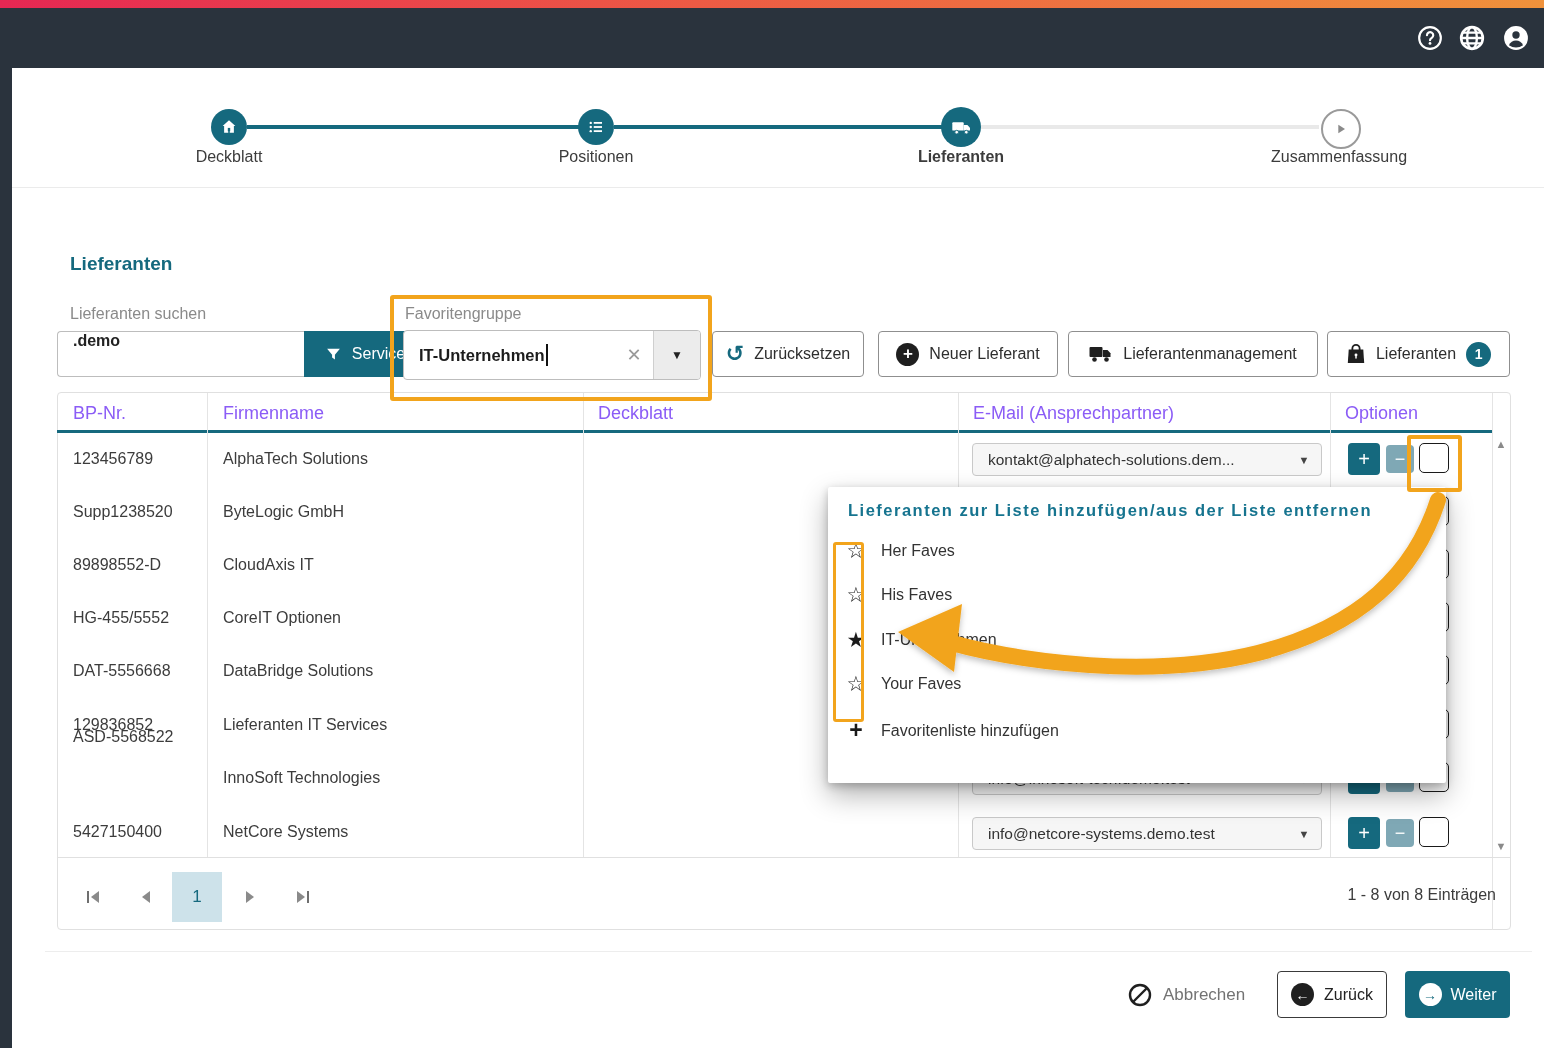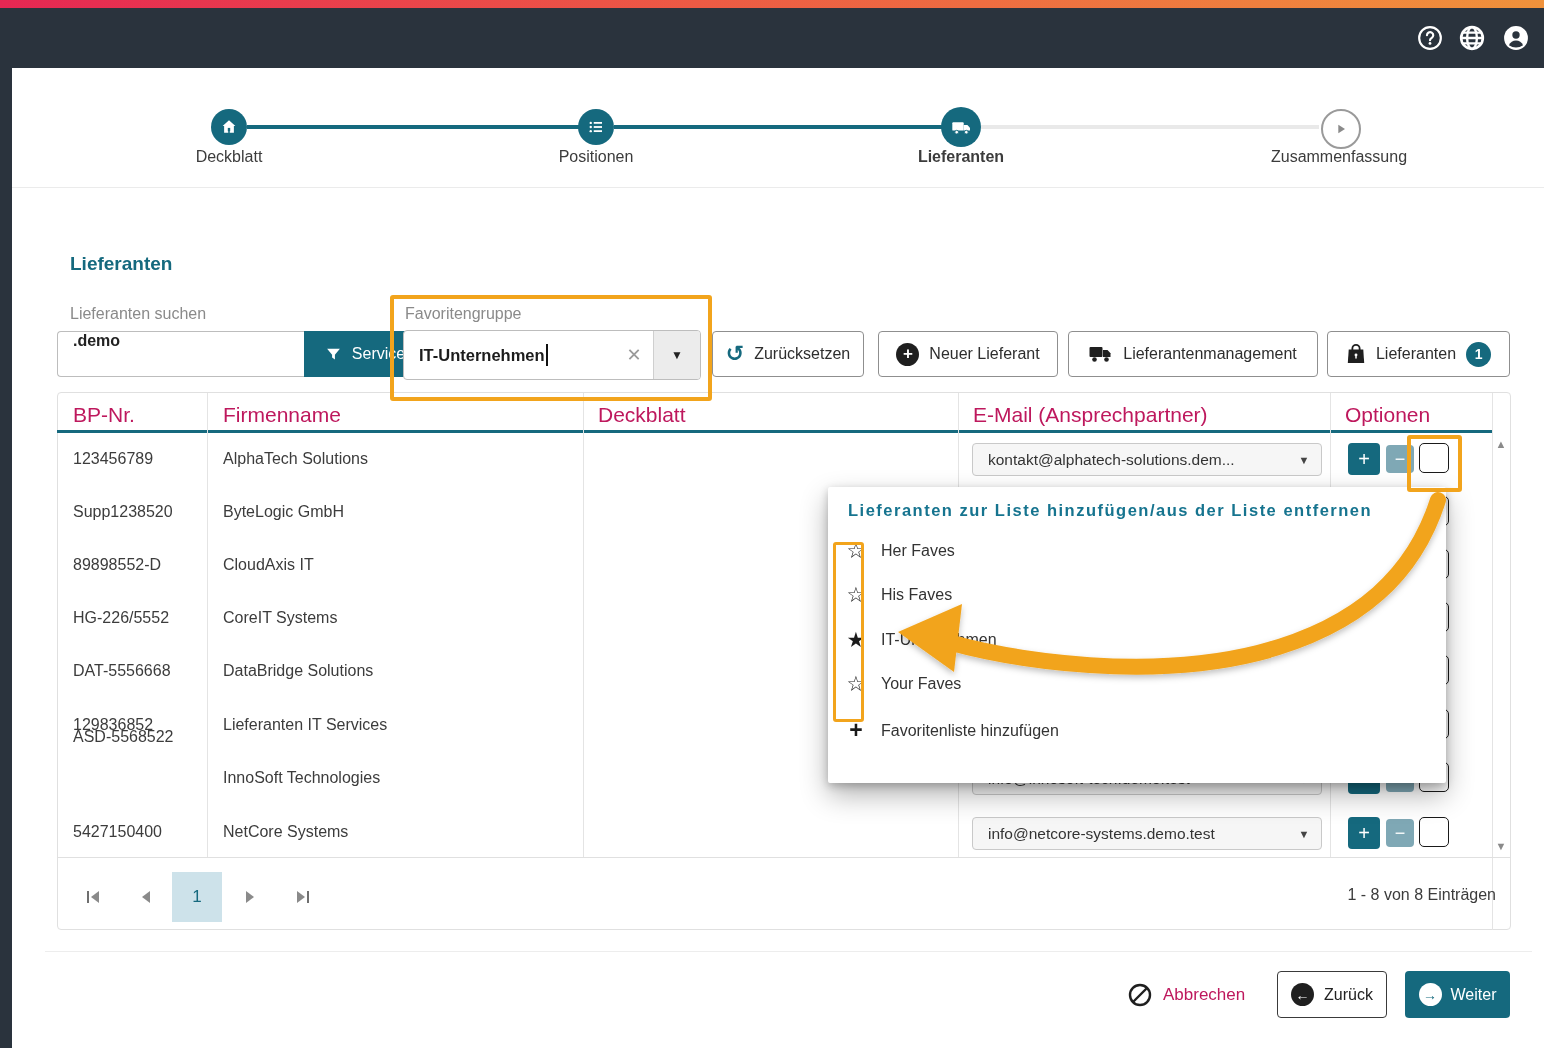--- a/index.html
+++ b/index.html
@@ -43,21 +43,21 @@
                display:flex;align-items:center;justify-content:center;gap:10px;font-size:16px;color:#2e2e2e;
                box-sizing:border-box;cursor:pointer;}
   .reset-glyph{font-size:22px;color:#15697E;font-weight:bold;line-height:1;}
   .pluscirc{width:23px;height:23px;border-radius:50%;background:#1f1f1f;color:#fff;display:flex;align-items:center;
             justify-content:center;font-size:17px;font-weight:bold;}
   .badge{width:25px;height:25px;border-radius:50%;background:#15697E;color:#fff;font-size:14px;font-weight:bold;
          display:flex;align-items:center;justify-content:center;}
 
   
   .tablewrap{position:absolute;left:57px;top:392px;width:1454px;height:538px;border:1px solid #e0e0e0;border-radius:4px;box-sizing:border-box;}
-  .th{position:absolute;top:403px;font-size:21px;color:#be185d;}
+  .th{position:absolute;top:403px;font-size:18px;color:#8b5cf6;}
   .theadline{position:absolute;left:57px;top:430px;width:1435px;height:3px;background:#15697E;}
   .vline{position:absolute;width:1px;background:#e4e4e4;}
   .cell{position:absolute;font-size:16px;color:#3c3c3c;white-space:nowrap;}
   .emailsel{position:absolute;left:972px;width:350px;height:33px;background:#f6f6f6;border:1px solid #c9c9c9;border-radius:4px;
             box-sizing:border-box;display:flex;align-items:center;cursor:pointer;}
   .emailsel .etxt{flex:1;margin-left:15px;font-size:15.5px;color:#333;white-space:nowrap;overflow:hidden;}
   .emailsel .edd{width:34px;font-size:11px;color:#444;text-align:center;}
   .optplus{position:absolute;left:1348px;width:32px;height:32px;background:#15697E;border-radius:4px;color:#fff;
            font-size:20px;display:flex;align-items:center;justify-content:center;cursor:pointer;}
   .optminus{position:absolute;left:1386px;width:28px;height:28px;background:#7FA8B5;border-radius:4px;color:#fff;
@@ -69,21 +69,21 @@
   
   .pagline{position:absolute;left:57px;top:857px;width:1454px;height:1px;background:#e0e0e0;}
   .pagbtn{position:absolute;top:890px;cursor:pointer;}
   .pagbox{position:absolute;left:172px;top:872px;width:50px;height:50px;background:#CDE2EA;color:#15697E;
           font-size:17px;display:flex;align-items:center;justify-content:center;cursor:pointer;}
   .entries{position:absolute;top:886px;right:48px;font-size:16px;color:#3c3c3c;}
 
   .divider2{position:absolute;left:45px;top:951px;width:1487px;height:1px;background:#ededed;}
 
   
-  .cancel{position:absolute;left:1128px;top:972px;height:45px;display:flex;align-items:center;gap:11px;font-size:17px;color:#be185d;cursor:pointer;}
+  .cancel{position:absolute;left:1128px;top:972px;height:45px;display:flex;align-items:center;gap:11px;font-size:17px;color:#737373;cursor:pointer;}
   .backbtn{position:absolute;left:1277px;top:971px;width:110px;height:47px;background:#fff;border:1px solid #3a3a3a;border-radius:4px;
            display:flex;align-items:center;justify-content:center;gap:10px;font-size:16px;color:#222;box-sizing:border-box;cursor:pointer;}
   .nextbtn{position:absolute;left:1405px;top:971px;width:105px;height:47px;background:#15697E;border-radius:4px;
            display:flex;align-items:center;justify-content:center;gap:9px;font-size:16px;color:#fff;cursor:pointer;}
   .circ-dark{width:23px;height:23px;border-radius:50%;background:#1f1f1f;color:#fff;display:flex;align-items:center;justify-content:center;font-size:14px;font-weight:bold;}
   .circ-light{width:23px;height:23px;border-radius:50%;background:#fff;color:#15697E;display:flex;align-items:center;justify-content:center;font-size:14px;font-weight:bold;}
 
   
   .popup{position:absolute;left:828px;top:487px;width:618px;height:296px;background:#fff;border-radius:2px;z-index:40;
          box-shadow:0 12px 28px rgba(0,0,0,.30),0 3px 8px rgba(0,0,0,.22);}
@@ -264,22 +264,22 @@
     <div class="emailsel" style="top:549px">
       <span class="etxt"></span>
         <span class="edd">▼</span>
     </div>
     <div class="optplus" style="top:549px">+</div>
     <div class="optminus" style="top:551px">−</div>
     <div class="optstar" style="top:549px"></div>
   </div>
 
   <div>
-    <div class="cell" style="left:73px;top:609px">HG-226/5552</div>
-    <div class="cell" style="left:223px;top:609px">CoreIT Systems</div>
+    <div class="cell" style="left:73px;top:609px">HG-455/5552</div>
+    <div class="cell" style="left:223px;top:609px">CoreIT Optionen</div>
     <div class="emailsel" style="top:602px">
       <span class="etxt"></span>
         <span class="edd">▼</span>
     </div>
     <div class="optplus" style="top:602px">+</div>
     <div class="optminus" style="top:604px">−</div>
     <div class="optstar" style="top:602px"></div>
   </div>
 
   <div>

